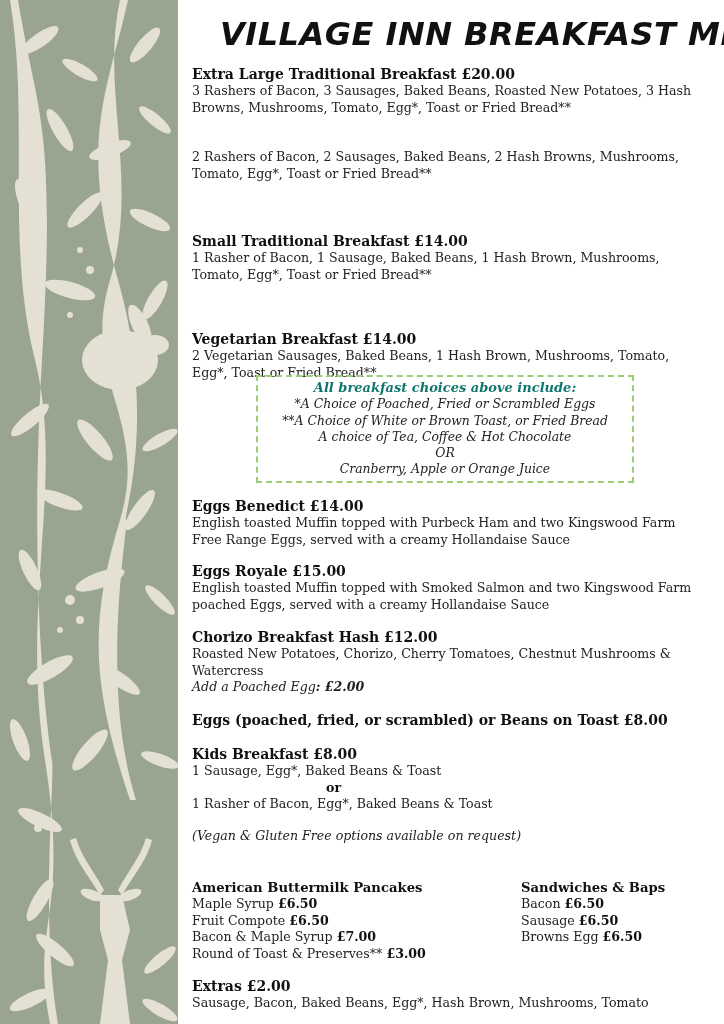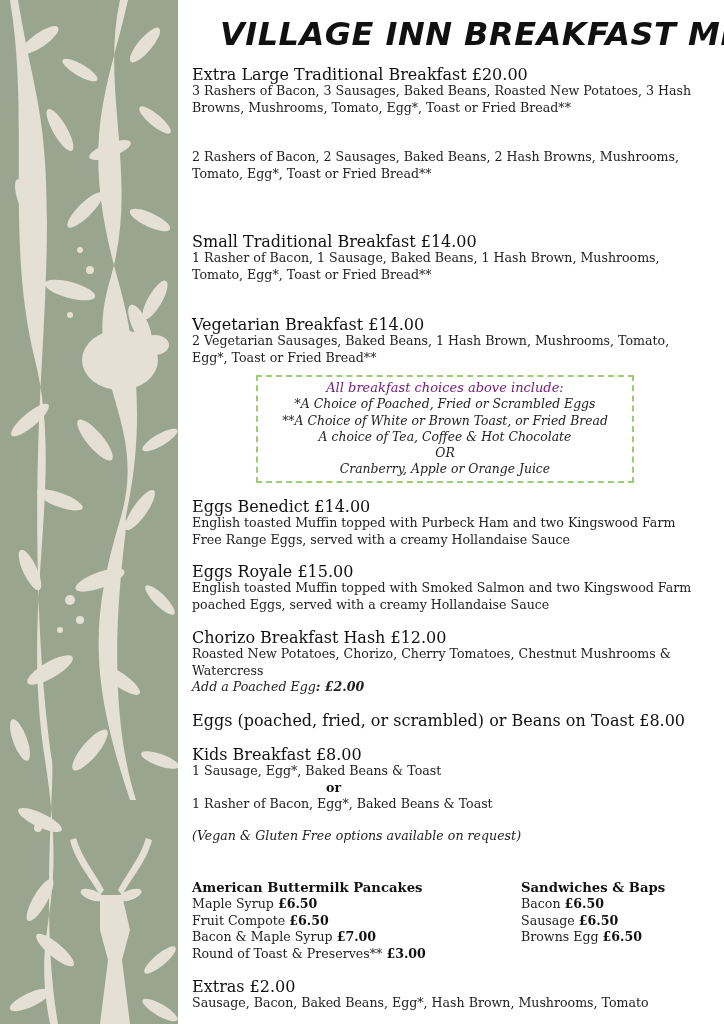--- a/index.html
+++ b/index.html
@@ -57,22 +57,22 @@
     }
 
     .item {
       position: absolute;
       left: 0;
       width: 510px;
       font-size: 12.6px;
       line-height: 16.5px;
     }
     .item-name {
-      font-weight: normal;
-      font-size: 16px;
+      font-weight: bold;
+      font-size: 14px;
       line-height: 17px;
       color: #111;
     }
     .item-desc {
       font-size: 12.6px;
       color: #222;
     }
     .italic-line {
       font-style: italic;
       color: #222;
@@ -97,23 +97,23 @@
       border: 2px dashed #9ccc74;
       text-align: center;
       font-style: italic;
       font-size: 12.4px;
       line-height: 16.3px;
       color: #222;
       padding-top: 3px;
       box-sizing: border-box;
     }
     .includes-heading {
-      font-weight: normal;
+      font-weight: bold;
       font-size: 13px;
-      color: #701a75;
+      color: #0f766e;
     }
 
     
     .col {
       position: absolute;
       top: 879px;
       font-size: 12.6px;
       line-height: 16.5px;
     }
     .col-left { left: 0; width: 320px; }
@@ -201,21 +201,21 @@
 
   <div class="item" style="top:149px">
     <div class="item-desc">2 Rashers of Bacon, 2 Sausages, Baked Beans, 2 Hash Browns, Mushrooms, Tomato, Egg*, Toast or Fried Bread**</div>
   </div>
 
   <div class="item" style="top:233px">
     <div class="item-name">Small Traditional Breakfast £14.00</div>
     <div class="item-desc">1 Rasher of Bacon, 1 Sausage, Baked Beans, 1 Hash Brown, Mushrooms, Tomato, Egg*, Toast or Fried Bread**</div>
   </div>
 
-  <div class="item" style="top:316px">
+  <div class="item" style="top:331px">
     <div class="item-name">Vegetarian Breakfast £14.00</div>
     <div class="item-desc">2 Vegetarian Sausages, Baked Beans, 1 Hash Brown, Mushrooms, Tomato, Egg*, Toast or Fried Bread**</div>
   </div>
 
   <div class="includes-box">
     <div class="includes-heading">All breakfast choices above include:</div>
     <div>*A Choice of Poached, Fried or Scrambled Eggs</div>
     <div>**A Choice of White or Brown Toast, or Fried Bread</div>
     <div>A choice of Tea, Coffee &amp;  Hot Chocolate</div>
     <div>OR</div>

